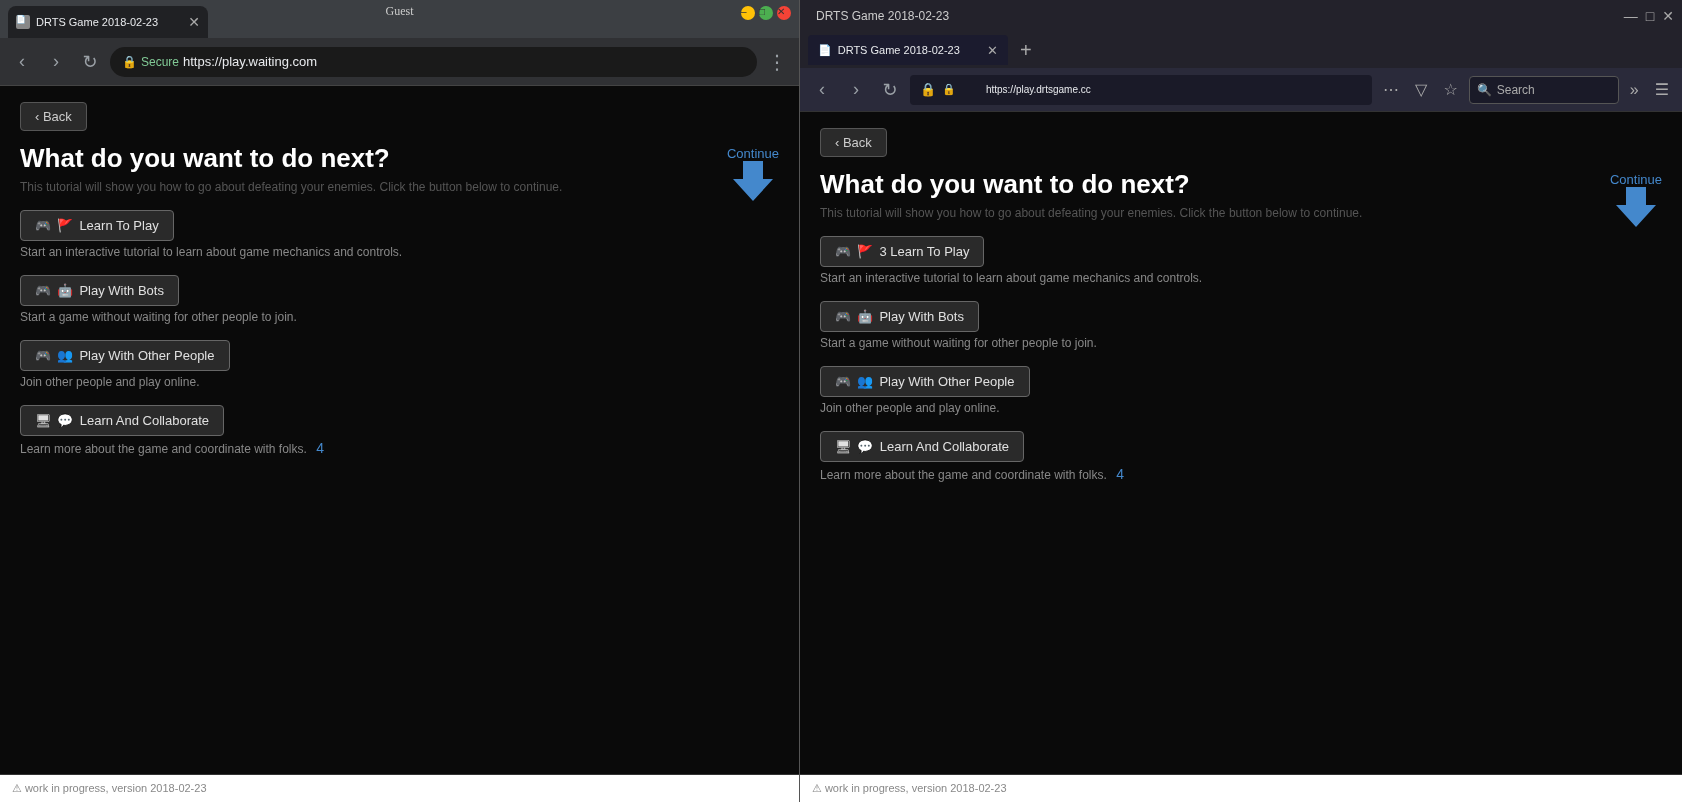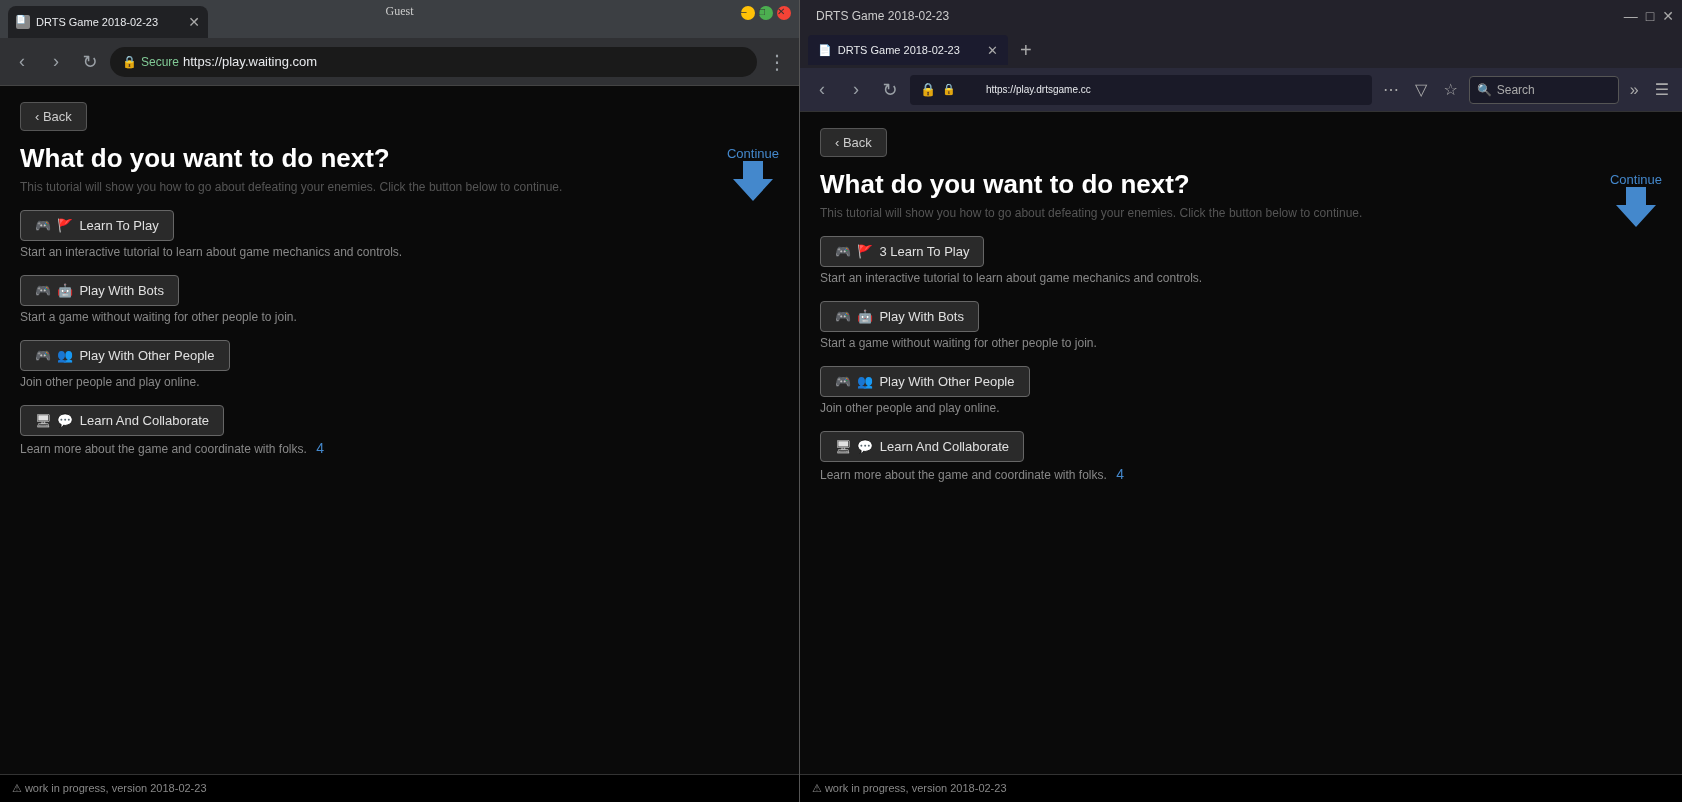--- a/index.html
+++ b/index.html
@@ -298,21 +298,21 @@
       transform: rotate(180deg);
     }
 
     .badge-num {
       color: #4488cc;
       font-size: 14px;
       margin-left: 6px;
     }
 
     .status-bar {
-      background: #000000;
+      background: #ffffff;
       height: 28px;
       display: flex;
       align-items: center;
       padding: 0 12px;
       font-size: 11px;
       color: #888;
       border-top: 1px solid #333;
       gap: 6px;
     }
 

